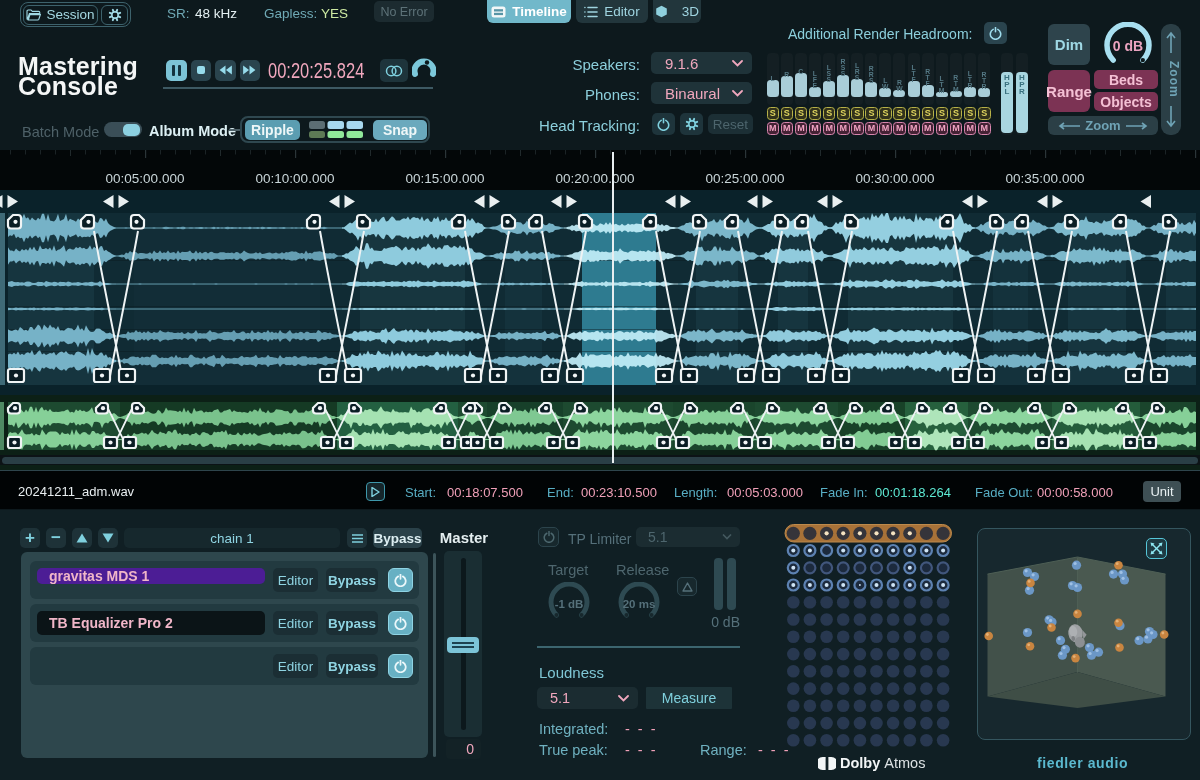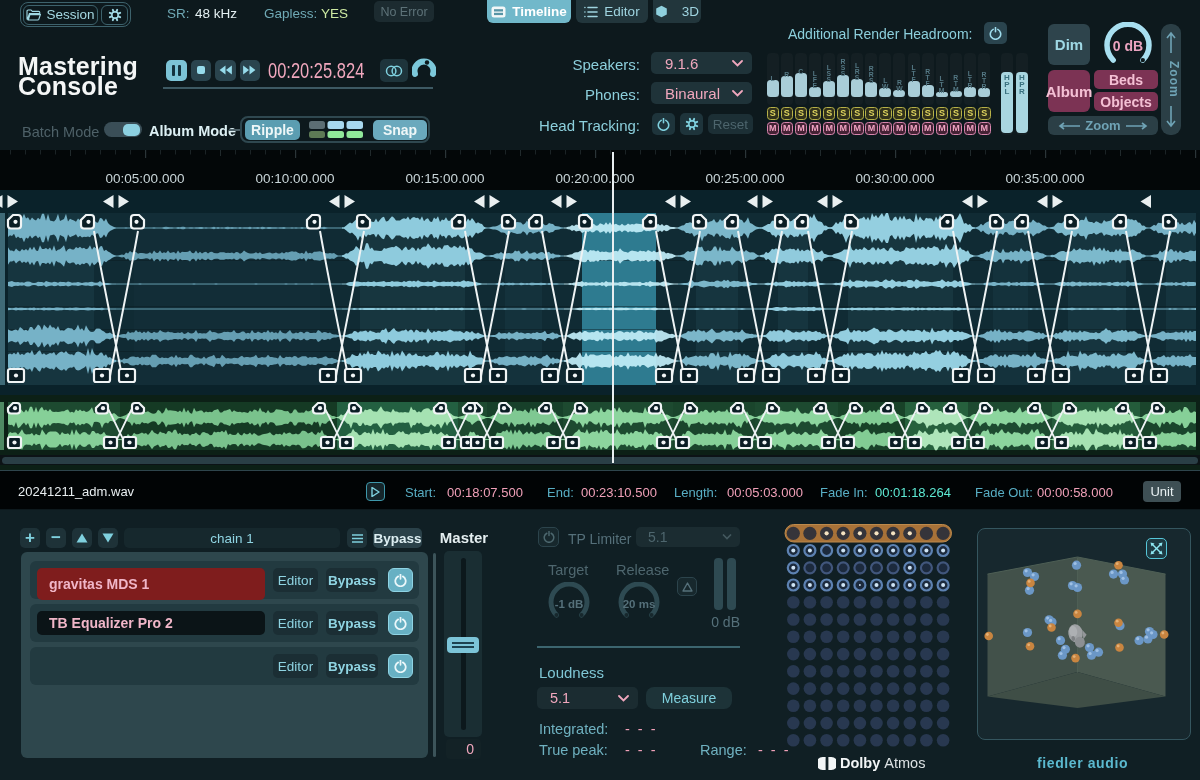--- a/index.html
+++ b/index.html
@@ -251,21 +251,21 @@
     <div class="abs" style="left:1016px;top:74px;width:12px;text-align:center;font-size:8px;line-height:7.2px;color:#39707e;font-weight:bold;">H<br>P<br>R</div>
 
 <div class="abs" style="left:1048px;top:24px;width:42px;height:41px;background:#2e444c;border-radius:6px;display:flex;align-items:center;justify-content:center;font-size:15px;font-weight:bold;color:#9fd8e4;">Dim</div>
 <div class="abs" style="left:1100px;top:22px;">
       <svg width="56" height="48" viewBox="0 0 56 48">
         <path d="M 13.2 38.1 A 21 21 0 1 1 42.8 38.1" fill="none" stroke="#a8dff0" stroke-width="5.5" stroke-linecap="round"></path>
         <circle cx="42.8" cy="38.1" r="2.2" fill="#0d191d"></circle>
         <text x="28" y="28.5" text-anchor="middle" font-size="14" font-weight="bold" fill="#eba4c0">0 dB</text>
       </svg>
     </div>
-<div class="abs" style="left:1048px;top:70px;width:42px;height:42px;background:#7c3354;border-radius:6px;display:flex;align-items:center;justify-content:center;font-size:15px;font-weight:bold;color:#f4c0d4;">Album</div>
+<div class="abs" style="left:1048px;top:70px;width:42px;height:42px;background:#7c3354;border-radius:6px;display:flex;align-items:center;justify-content:center;font-size:15px;font-weight:bold;color:#f4c0d4;">Range</div>
 <div class="abs" style="left:1094px;top:70px;width:64px;height:19px;background:#7c3354;border-radius:5px;display:flex;align-items:center;justify-content:center;font-size:14px;font-weight:bold;color:#f4c0d4;">Beds</div>
 <div class="abs" style="left:1094px;top:92px;width:64px;height:19px;background:#7c3354;border-radius:5px;display:flex;align-items:center;justify-content:center;font-size:14px;font-weight:bold;color:#f4c0d4;">Objects</div>
 <div class="abs" style="left:1048px;top:116px;width:110px;height:19px;background:#2b3f46;border-radius:6px;display:flex;align-items:center;justify-content:center;gap:5px;">
  <svg width="24" height="8" viewBox="0 0 24 8">
         <path d="M24 4 L5 4 M8 1 L4 4 L8 7" fill="none" stroke="#6fa3b5" stroke-width="1.6"></path>
       </svg>
  <span style="color:#6fa3b5;font-size:13px;font-weight:bold;">Zoom</span>
  <svg width="24" height="8" viewBox="0 0 24 8">
         <path d="M0 4 L19 4 M16 1 L20 4 L16 7" fill="none" stroke="#6fa3b5" stroke-width="1.6"></path>
       </svg>
@@ -814,21 +814,21 @@
           <line x1="0" y1="1" x2="11" y2="1"></line>
           <line x1="0" y1="4.5" x2="11" y2="4.5"></line>
           <line x1="0" y1="8" x2="11" y2="8"></line>
         </g>
       </svg>
     </div>
 <div class="abs" style="left:373px;top:528px;width:49px;height:20px;background:#2a4149;border-radius:5px;display:flex;align-items:center;justify-content:center;font-size:13.5px;font-weight:bold;color:#ddeef2;">Bypass</div>
 
 <div class="abs" style="left:21px;top:552px;width:407px;height:206px;background:#2e474d;border-radius:6px;"></div>
 <div class="abs" style="left:30px;top:561px;width:389px;height:38px;background:#223a40;border-radius:6px;"></div>
-    <div class="abs" style="left:37px;top:568px;width:228px;height:32px;background:#7f1d1d;border-radius:5px;display:flex;align-items:center;">
+    <div class="abs" style="left:37px;top:568px;width:228px;height:16px;background:#4c1d95;border-radius:5px;display:flex;align-items:center;">
       <span style="margin-left:12px;font-size:14px;font-weight:bold;color:#f0b6c8;">gravitas MDS 1</span>
     </div>
     <div class="abs" style="left:273px;top:568px;width:45px;height:24px;background:#1b2e34;border-radius:5px;display:flex;align-items:center;justify-content:center;font-size:13.5px;color:#8fd4e2;">Editor</div>
     <div class="abs" style="left:326px;top:568px;width:52px;height:24px;background:#1b2e34;border-radius:5px;display:flex;align-items:center;justify-content:center;font-size:13.5px;font-weight:bold;color:#8fd4e2;">Bypass</div>
     <div class="abs" style="left:388px;top:568px;width:25px;height:24px;background:#67b0c3;border:1.5px solid #8fd4e4;border-radius:6px;display:flex;align-items:center;justify-content:center;">
       <svg width="13" height="13" viewBox="0 0 14 14">
         <path d="M4.5 2.6 A 5.6 5.6 0 1 0 9.5 2.6" fill="none" stroke="#eaf7fa" stroke-width="1.9" stroke-linecap="round"></path>
         <line x1="7" y1="0.6" x2="7" y2="5.2" stroke="#eaf7fa" stroke-width="1.9" stroke-linecap="round"></line>
       </svg>
     </div>
@@ -907,21 +907,21 @@
 
 <div class="abs" style="left:537px;top:646px;width:203px;height:1.5px;background:#3c656f;"></div>
 
 <div class="abs" style="left:539px;top:664px;font-size:15px;color:#7fc6d4;">Loudness</div>
 <div class="abs" style="left:537px;top:687px;width:101px;height:22px;background:#1b2c31;border-radius:5px;display:flex;align-items:center;">
       <span style="margin-left:13px;font-size:14.5px;color:#f0a7bd;">5.1</span>
       <svg style="margin-left:auto;margin-right:9px;" width="11" height="7" viewBox="0 0 11 7">
         <path d="M1 1 L5.5 5.5 L10 1" fill="none" stroke="#f0a7bd" stroke-width="1.8" stroke-linecap="round"></path>
       </svg>
     </div>
-<div class="abs" style="left:646px;top:687px;width:86px;height:22px;background:#1d3338;border-radius:8px;display:flex;align-items:center;justify-content:center;font-size:14px;color:#7fd0dd;">Measure</div>
+<div class="abs" style="left:646px;top:687px;width:86px;height:22px;background:#1d3338;border-radius:1px;display:flex;align-items:center;justify-content:center;font-size:14px;color:#7fd0dd;">Measure</div>
 <div class="abs" style="left:539px;top:721px;font-size:14.5px;color:#6fb1c0;">Integrated:</div>
 <div class="abs" style="left:625px;top:721px;font-size:14.5px;color:#f0a0b8;letter-spacing:2px;">- - -</div>
 <div class="abs" style="left:539px;top:742px;font-size:14.5px;color:#6fb1c0;">True peak:</div>
 <div class="abs" style="left:625px;top:742px;font-size:14.5px;color:#f0a0b8;letter-spacing:2px;">- - -</div>
 <div class="abs" style="left:700px;top:742px;font-size:14.5px;color:#6fb1c0;">Range:</div>
 <div class="abs" style="left:758px;top:742px;font-size:14.5px;color:#f0a0b8;letter-spacing:2px;">- - -</div>
 
 <div class="abs" style="left:780px;top:518px;">
       <svg width="190" height="235" viewBox="0 0 190 235">
         <rect x="5" y="6.5" width="166.5" height="17.5" rx="8.75" fill="#a87238" stroke="#bd8a4c" stroke-width="1"></rect>

